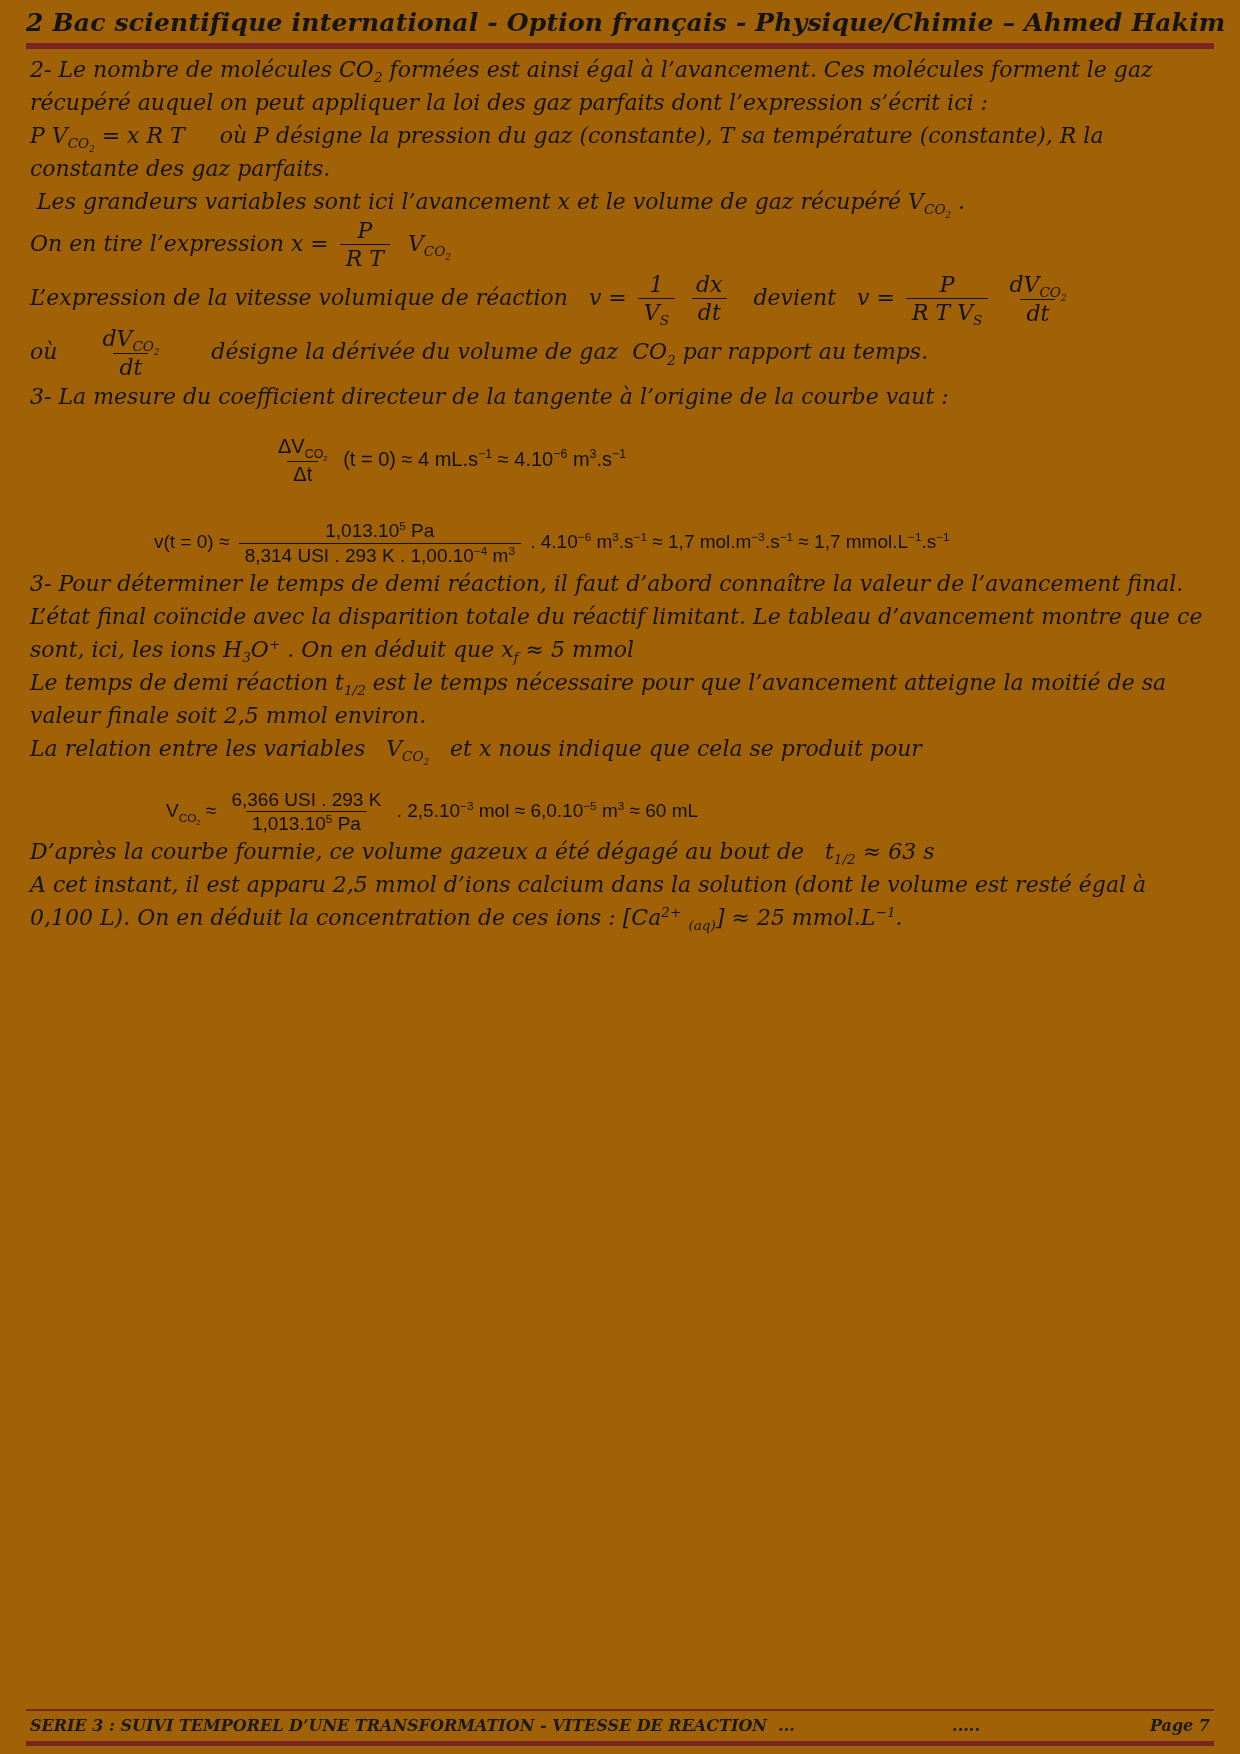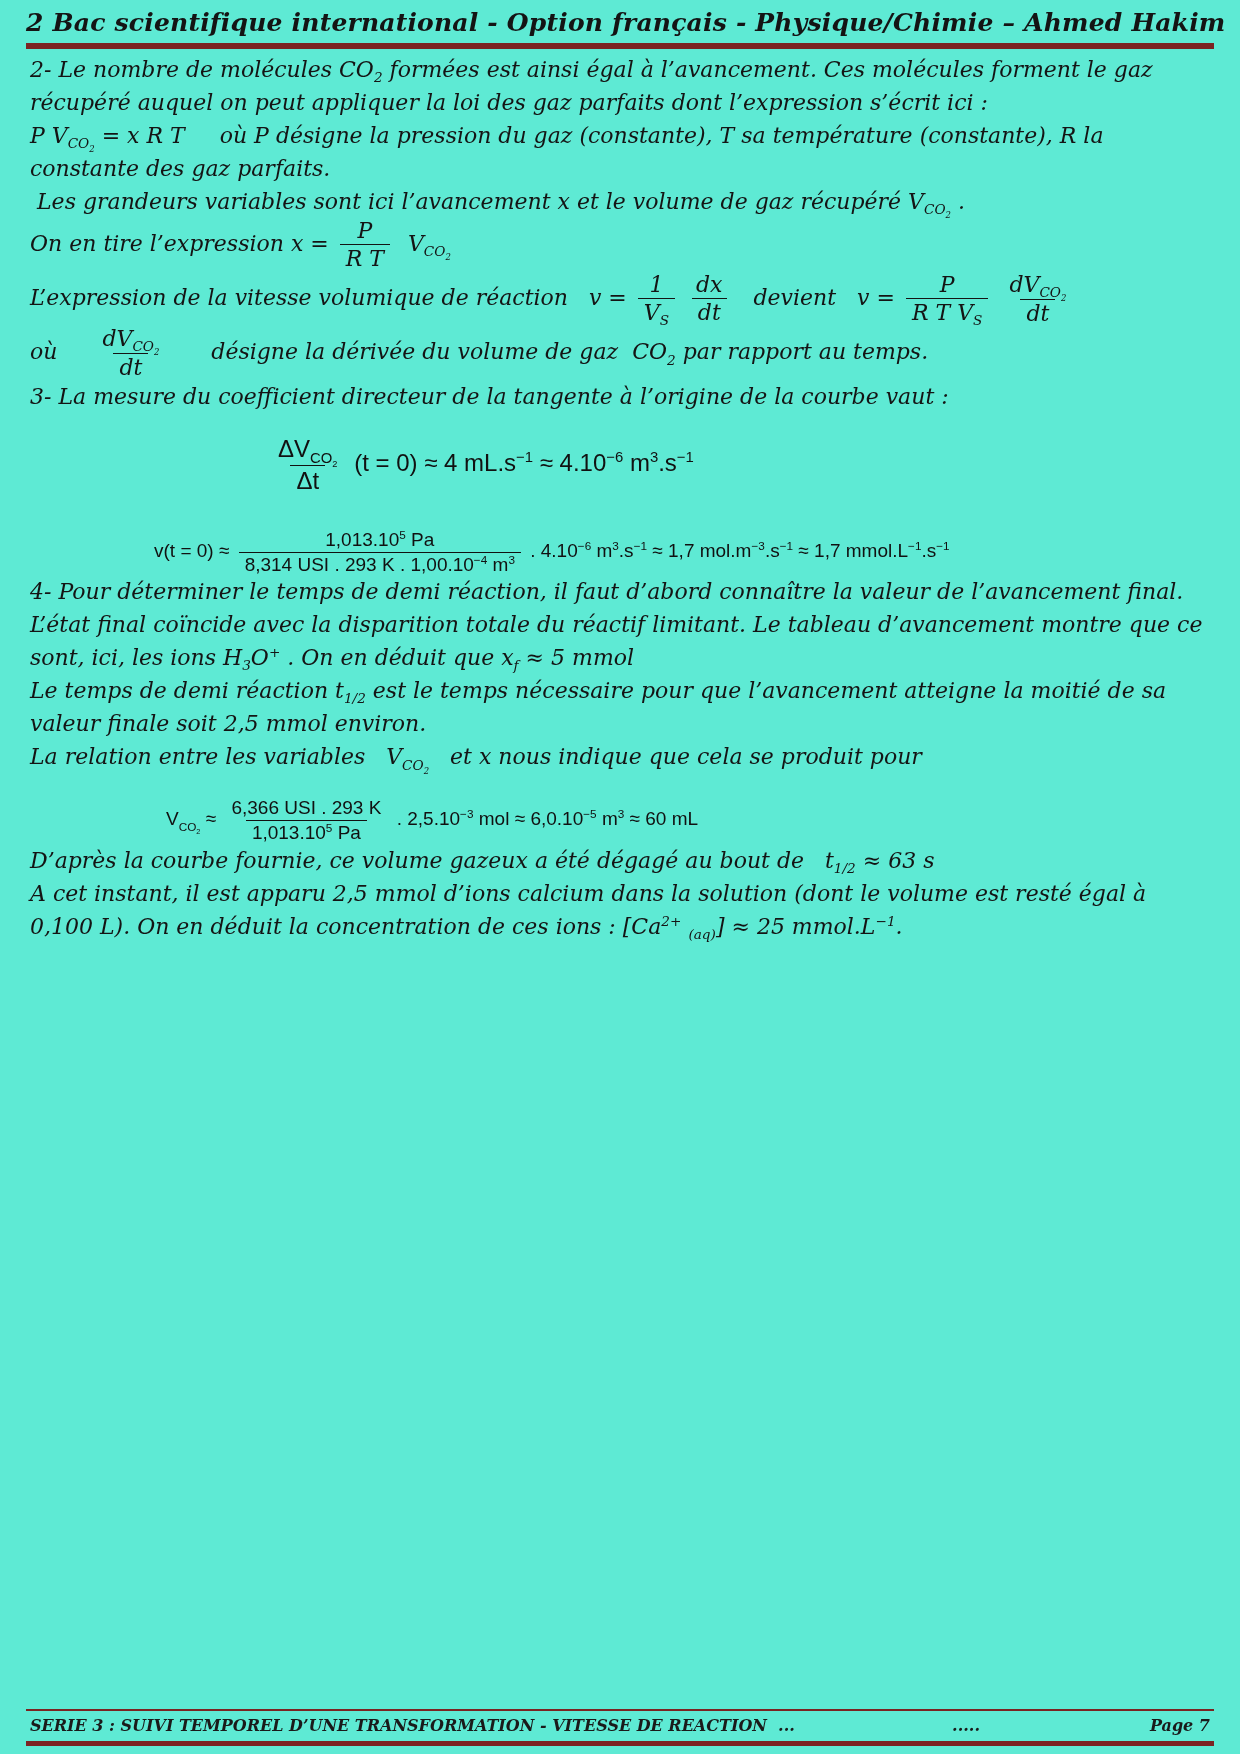--- a/index.html
+++ b/index.html
@@ -3,21 +3,21 @@
 <meta charset="utf-8">
 <style>
   * { box-sizing: border-box; }
   html, body { margin: 0; padding: 0; background: #ffffff; }
   :root { --accent: #7b2422; }
 
   .page {
     position: relative;
     width: 1240px;
     height: 1754px;
-    background: #5eead4;
+    background: #a16207;
     color: #141414;
     font-family: "DejaVu Serif", "Liberation Serif", serif;
     font-style: italic;
     overflow: hidden;
   }
 
   header { padding: 8px 26px 0; }
   .title {
     text-align: center;
     font-weight: bold;
@@ -52,21 +52,21 @@
     text-align: center;
     line-height: 1.15;
     margin: 0 4px;
   }
   .frac .num { padding: 0 6px 1px; }
   .frac .den { border-top: 1.5px solid currentColor; padding: 1px 6px 0; }
 
   .equation {
     font-family: "Liberation Sans", "DejaVu Sans", sans-serif;
     font-style: normal;
-    font-size: 24px;
+    font-size: 20px;
     color: #111111;
     white-space: pre-wrap;
   }
 
   .p1 { margin-top: 8px; }
   .p2 { margin-top: 26px; }
   .p3 { margin-top: 30px; }
   .p4 { margin-top: 26px; }
   .p5 { margin-top: 28px; }
   .p6 { margin-top: 30px; }
@@ -116,21 +116,21 @@
     <p class="body p2">P V<sub>CO<sub>2</sub></sub> = x R T     où P désigne la pression du gaz (constante), T sa température (constante), R la constante des gaz parfaits.</p>
     <p class="body p3"> Les grandeurs variables sont ici l’avancement x et le volume de gaz récupéré V<sub>CO<sub>2</sub></sub> .</p>
     <p class="body p4">On en tire l’expression x = <span class="frac"><span class="num">P</span><span class="den">R T</span></span>  V<sub>CO<sub>2</sub></sub></p>
     <p class="body p5">L’expression de la vitesse volumique de réaction   v = <span class="frac"><span class="num">1</span><span class="den">V<sub>S</sub></span></span> <span class="frac"><span class="num">dx</span><span class="den">dt</span></span>   devient   v = <span class="frac"><span class="num">P</span><span class="den">R T V<sub>S</sub></span></span> <span class="frac"><span class="num">dV<sub>CO<sub>2</sub></sub></span><span class="den">dt</span></span></p>
     <p class="body p6">où     <span class="frac"><span class="num">dV<sub>CO<sub>2</sub></sub></span><span class="den">dt</span></span>      désigne la dérivée du volume de gaz  CO<sub>2</sub> par rapport au temps.</p>
 
     <p class="body p7">3- La mesure du coefficient directeur de la tangente à l’origine de la courbe vaut :</p>
     <div class="equation eq1"><span class="frac"><span class="num">ΔV<sub>CO<sub>2</sub></sub></span><span class="den">Δt</span></span> (t = 0) ≈ 4 mL.s<sup>−1</sup> ≈ 4.10<sup>−6</sup> m<sup>3</sup>.s<sup>−1</sup></div>
     <div class="equation eq2">v(t = 0) ≈ <span class="frac"><span class="num">1,013.10<sup>5</sup> Pa</span><span class="den">8,314 USI . 293 K . 1,00.10<sup>−4</sup> m<sup>3</sup></span></span> . 4.10<sup>−6</sup> m<sup>3</sup>.s<sup>−1</sup> ≈ 1,7 mol.m<sup>−3</sup>.s<sup>−1</sup> ≈ 1,7 mmol.L<sup>−1</sup>.s<sup>−1</sup></div>
 
-    <p class="body p9">4- Pour déterminer le temps de demi réaction, il faut d’abord connaître la valeur de l’avancement final.</p>
+    <p class="body p9">3- Pour déterminer le temps de demi réaction, il faut d’abord connaître la valeur de l’avancement final.</p>
     <p class="body p10">L’état final coïncide avec la disparition totale du réactif limitant. Le tableau d’avancement montre que ce sont, ici, les ions H<sub>3</sub>O<sup>+</sup> . On en déduit que x<sub>f</sub> ≈ 5 mmol</p>
     <p class="body p11">Le temps de demi réaction t<sub>1/2</sub> est le temps nécessaire pour que l’avancement atteigne la moitié de sa valeur finale soit 2,5 mmol environ.</p>
     <p class="body p12">La relation entre les variables   V<sub>CO<sub>2</sub></sub>   et x nous indique que cela se produit pour</p>
     <div class="equation eq3">V<sub>CO<sub>2</sub></sub> ≈ <span class="frac"><span class="num">6,366 USI . 293 K</span><span class="den">1,013.10<sup>5</sup> Pa</span></span> . 2,5.10<sup>−3</sup> mol ≈ 6,0.10<sup>−5</sup> m<sup>3</sup> ≈ 60 mL</div>
     <p class="body p13">D’après la courbe fournie, ce volume gazeux a été dégagé au bout de   t<sub>1/2</sub> ≈ 63 s</p>
     <p class="body p14">A cet instant, il est apparu 2,5 mmol d’ions calcium dans la solution (dont le volume est resté égal à 0,100 L). On en déduit la concentration de ces ions : [Ca<sup>2+</sup> <sub>(aq)</sub>] ≈ 25 mmol.L<sup>−1</sup>.</p>
   </main>
 
   <footer>
     <div class="footer-rule-top"></div>

